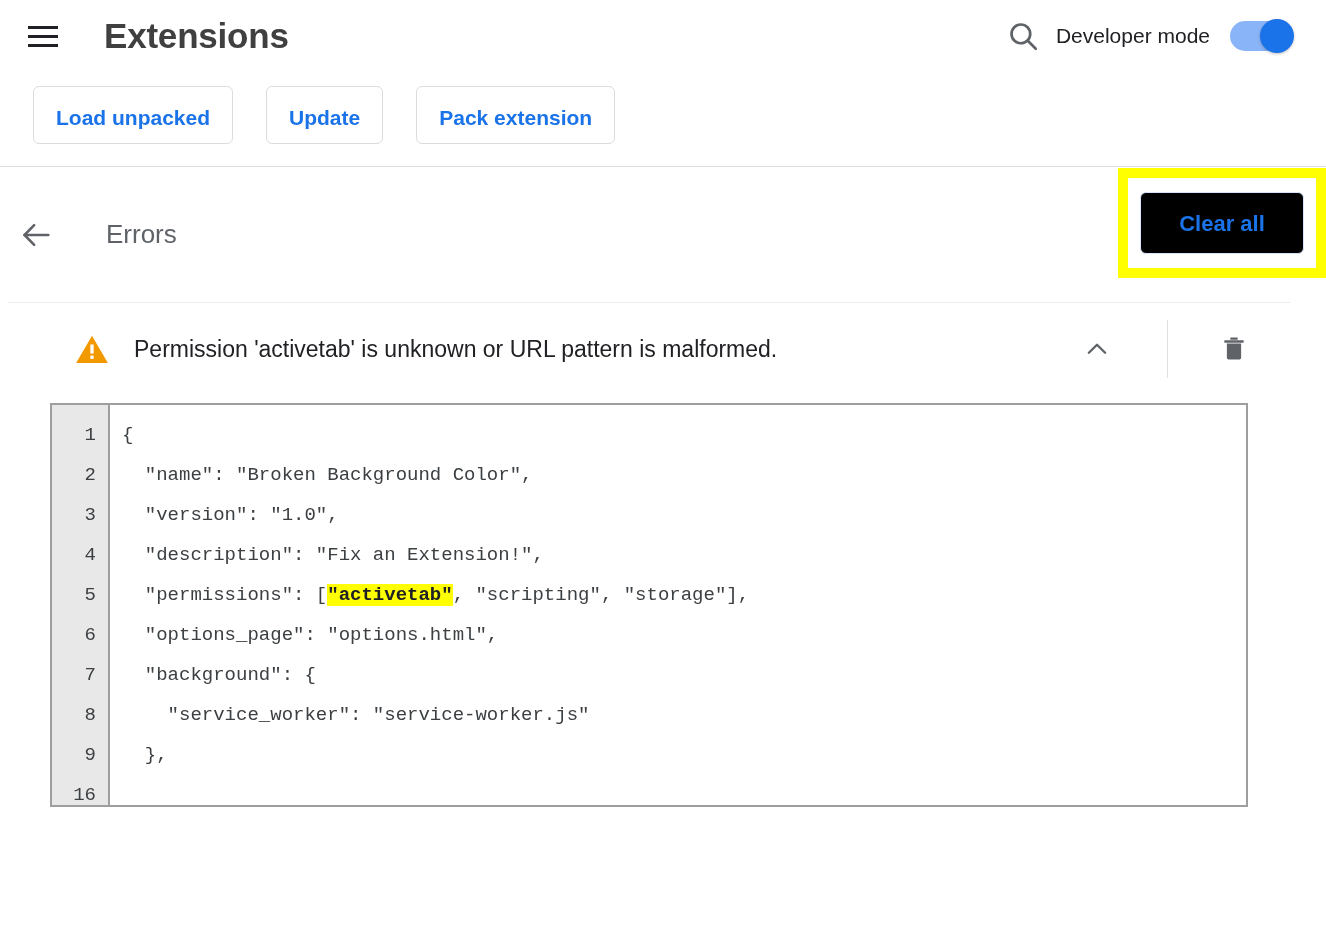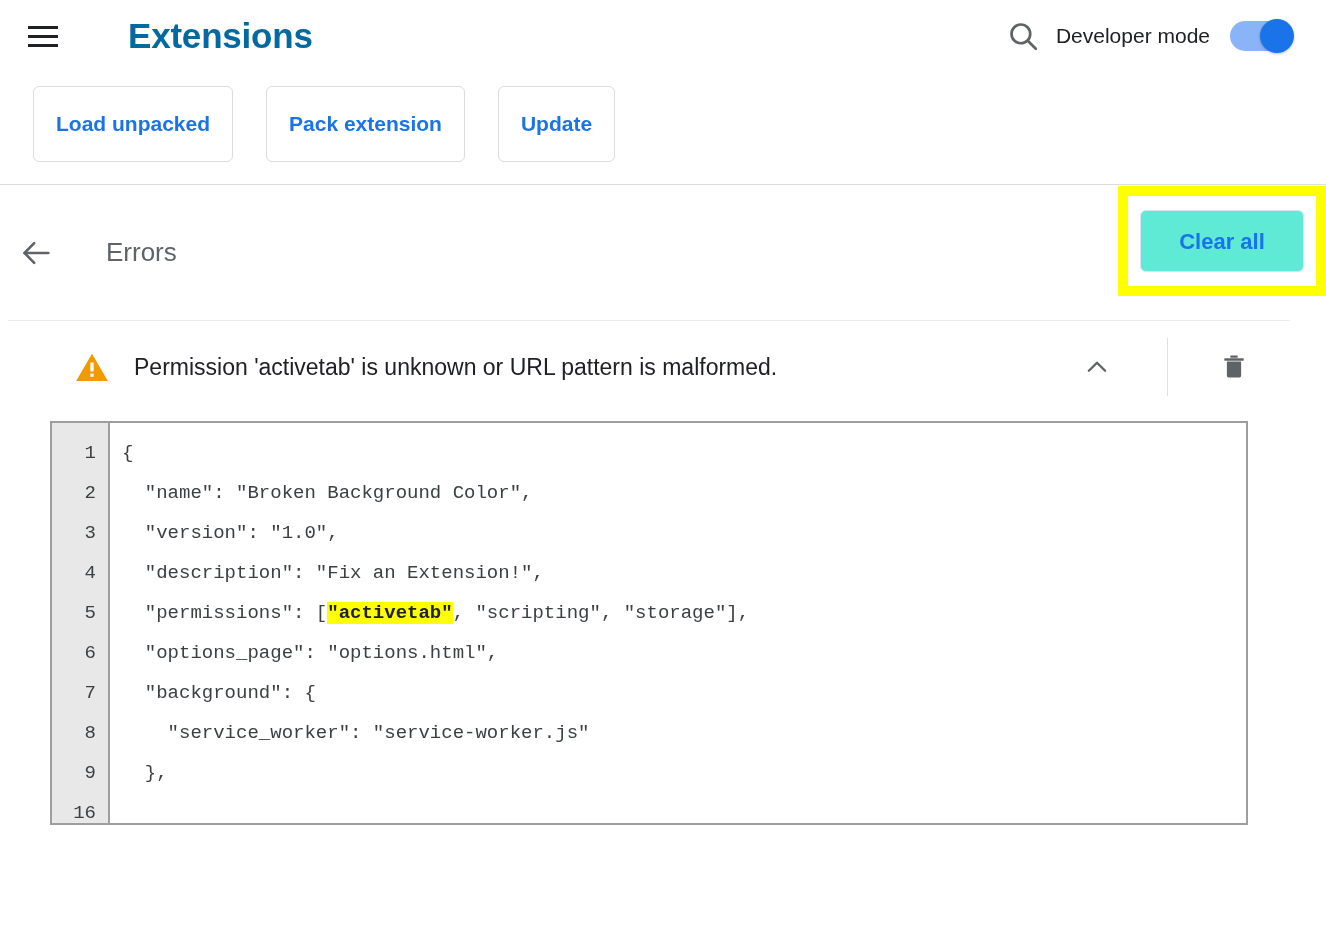--- a/index.html
+++ b/index.html
@@ -39,22 +39,22 @@
     display: block;
     height: 3px;
     width: 30px;
     background: #202124;
     border-radius: 0;
   }
   .page-title {
     font-size: 35px;
     font-weight: 700;
     letter-spacing: -0.2px;
-    margin-left: 68px;
-    color: #0369a1;
+    margin-left: 44px;
+    color: #404040;
     white-space: nowrap;
   }
   .topbar-spacer { flex: 1 1 auto; }
 
   .search-icon {
     width: 34px;
     height: 34px;
     flex: 0 0 auto;
     cursor: pointer;
     margin-right: 16px;
@@ -94,21 +94,21 @@
   }
   .action-btn {
     border: 1px solid #dadce0;
     border-radius: 6px;
     background: #ffffff;
     color: #1a73e8;
     font-family: "Liberation Sans", sans-serif;
     font-size: 21px;
     font-weight: 700;
     padding: 0 22px;
-    height: 76px;
+    height: 58px;
     line-height: 62px;
     cursor: pointer;
     white-space: nowrap;
     box-sizing: border-box;
   }
 
   .divider-full {
     height: 1px;
     background: #dadce0;
     width: 100%;
@@ -146,21 +146,21 @@
     border: 10px solid #ffff00;
     box-sizing: border-box;
     background: #ffffff;
     display: flex;
     align-items: center;
     justify-content: center;
   }
   .clear-all-btn {
     border: 1px solid #d7e3fa;
     border-radius: 6px;
-    background: #5eead4;
+    background: #000000;
     color: #1a73e8;
     font-family: "Liberation Sans", sans-serif;
     font-size: 22px;
     font-weight: 700;
     width: 164px;
     height: 62px;
     line-height: 60px;
     text-align: center;
     cursor: pointer;
     box-sizing: border-box;
@@ -280,22 +280,22 @@
     <line x1="15.4" y1="15.4" x2="21" y2="21" stroke="#5f6368" stroke-width="1.9" stroke-linecap="round"></line>
   </svg>
   <div class="devmode-label">Developer mode</div>
   <div class="toggle">
     <div class="knob"></div>
   </div>
 </div>
 
 <div class="actions-row">
   <button class="action-btn">Load unpacked</button>
+  <button class="action-btn">Update</button>
   <button class="action-btn">Pack extension</button>
-  <button class="action-btn">Update</button>
 </div>
 
 <div class="divider-full"></div>
 
 <div class="errors-header">
   <svg class="back-arrow" viewBox="0 0 24 24">
     <line x1="3.2" y1="12" x2="20" y2="12" stroke="#5f6368" stroke-width="1.8" stroke-linecap="round"></line>
     <polyline points="10,5 3.2,12 10,19" fill="none" stroke="#5f6368" stroke-width="1.8" stroke-linecap="round" stroke-linejoin="round"></polyline>
   </svg>
   <div class="errors-title">Errors</div>

